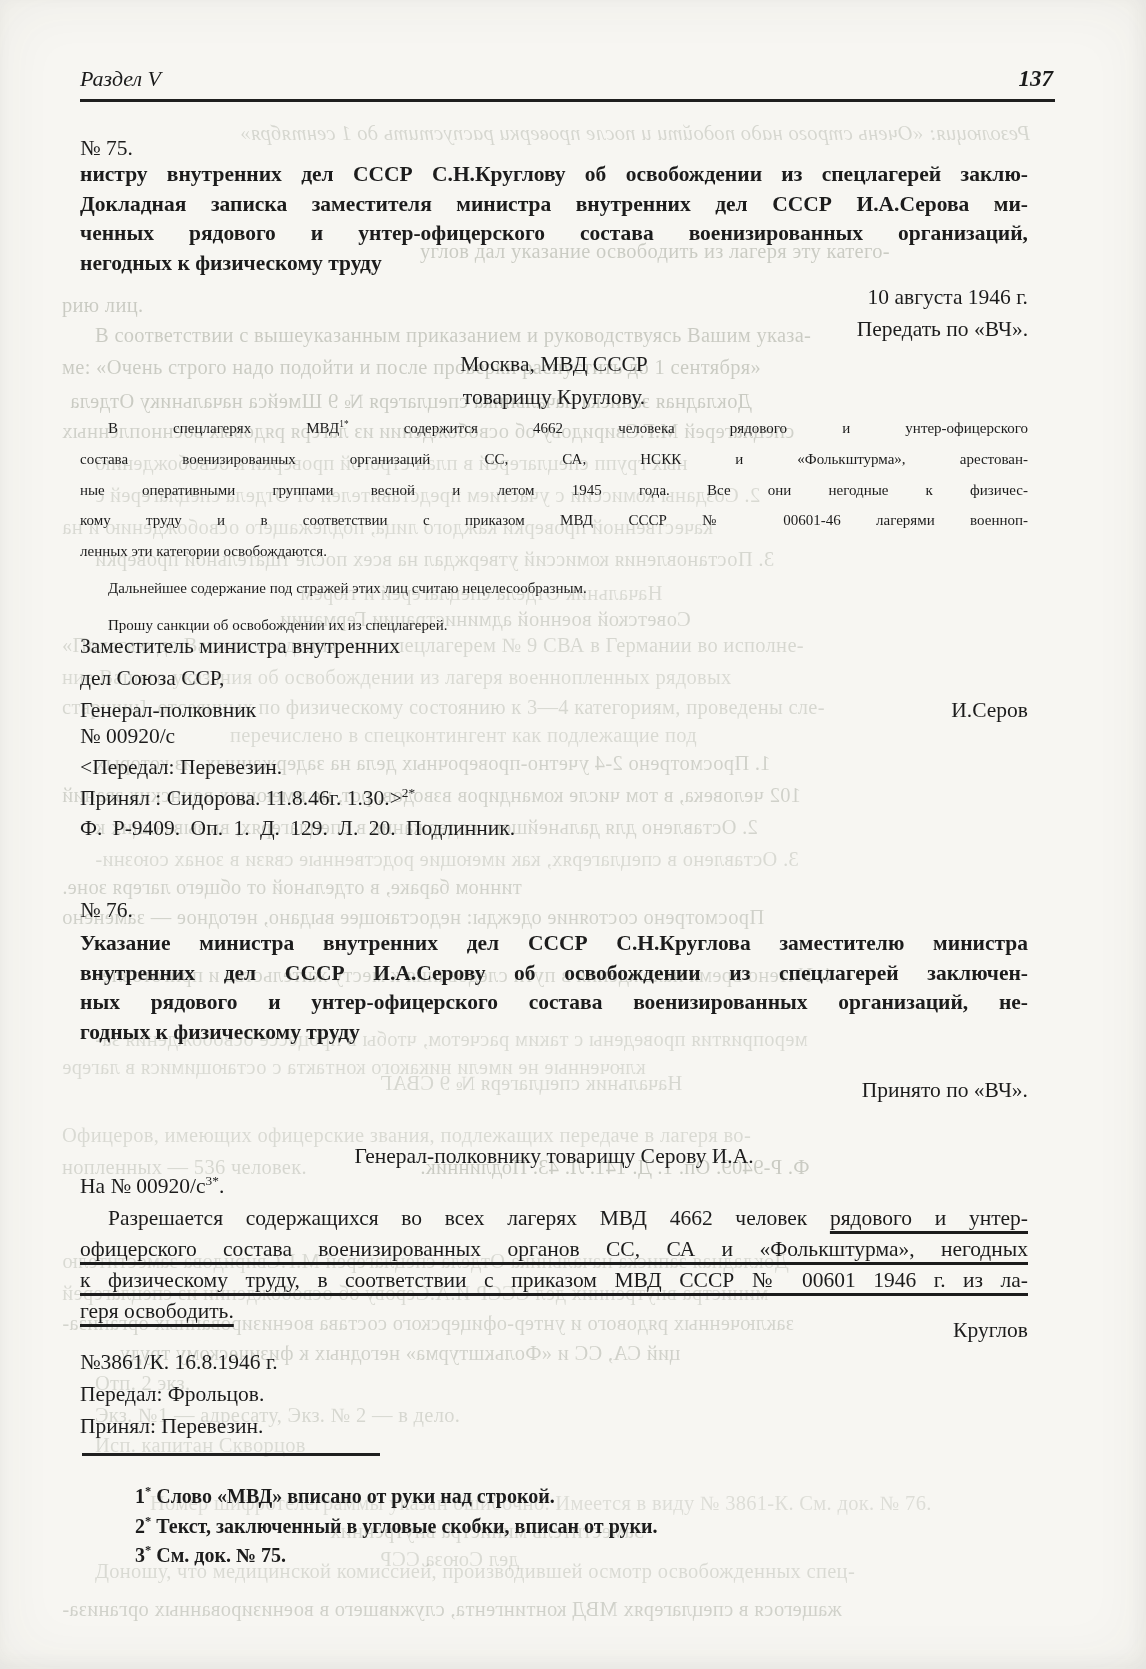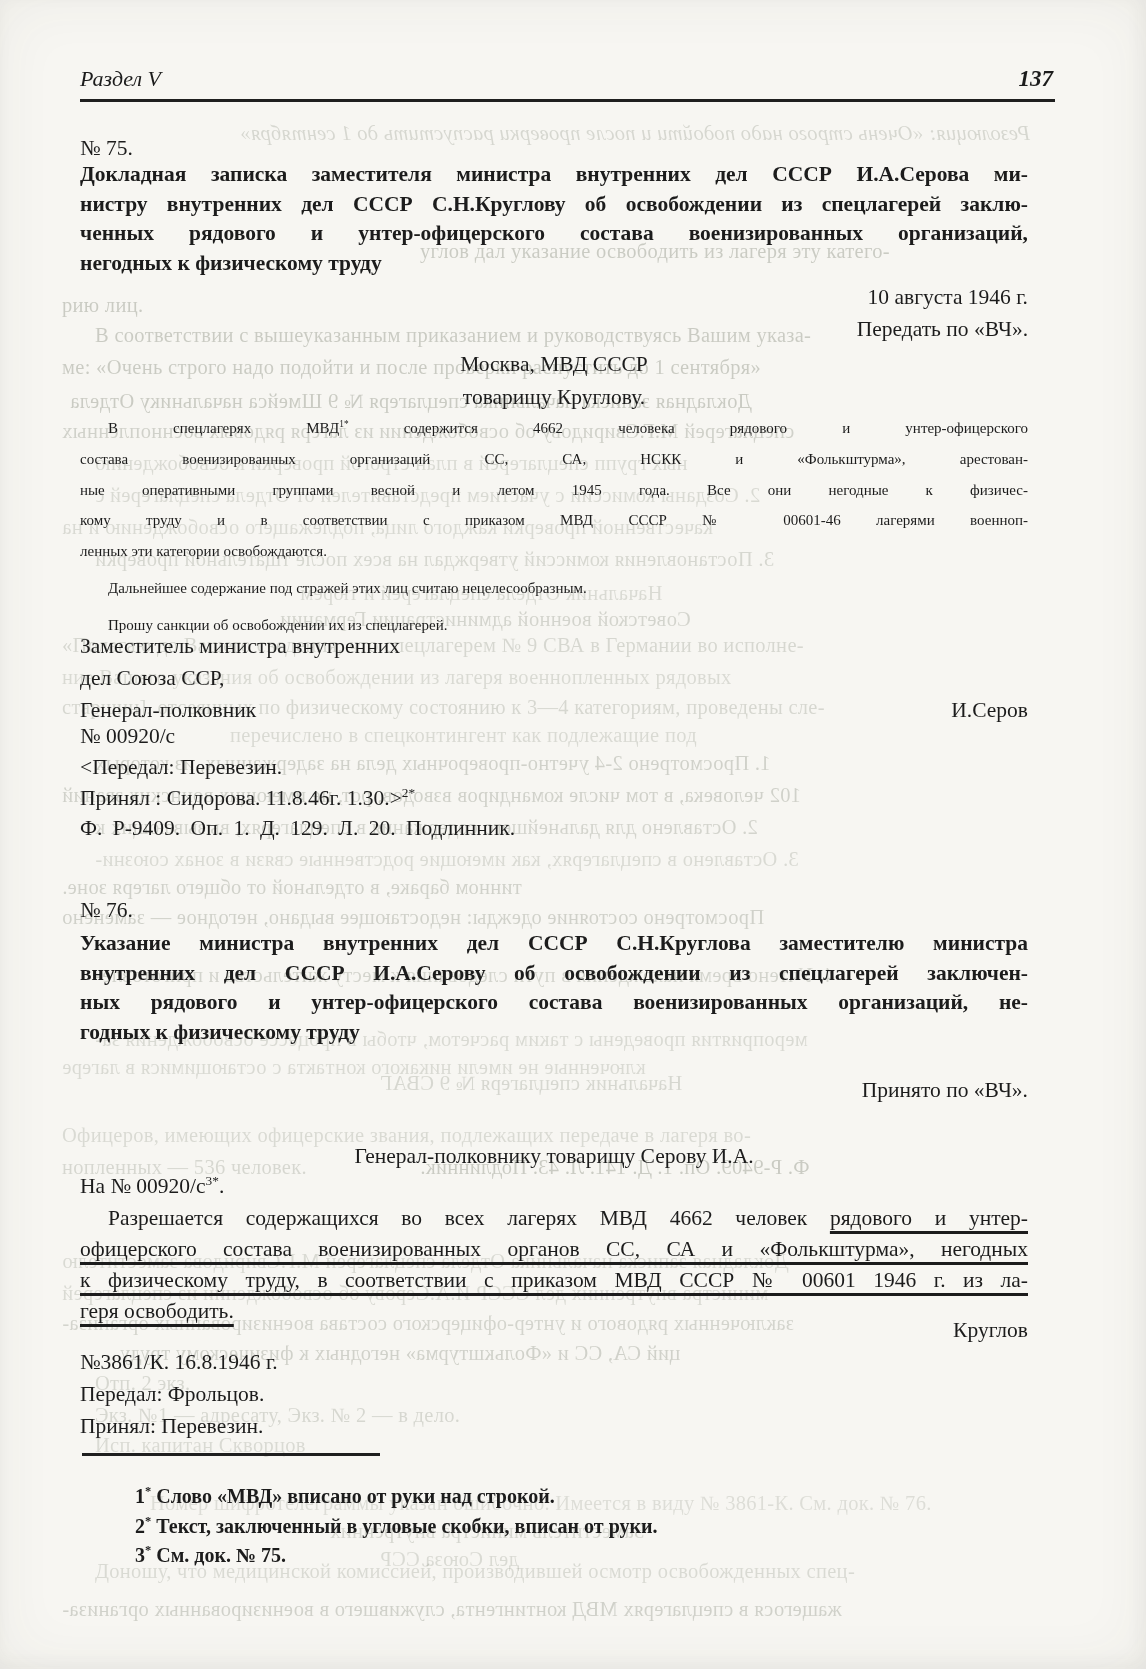--- a/index.html
+++ b/index.html
@@ -120,22 +120,22 @@
   <div class="fg">
 
     <div class="abs running-head">
       <span>Раздел V</span>
       <span class="pn">137</span>
     </div>
 
     <div class="abs doc-num" id="b-num75">№ 75.</div>
 
     <div class="abs doc-title" id="b-title75">
+      <div class="jl">нистру внутренних дел СССР С.Н.Круглову об освобождении из спецлагерей заклю-</div>
       <div class="jl">Докладная записка заместителя министра внутренних дел СССР И.А.Серова ми-</div>
-      <div class="jl">нистру внутренних дел СССР С.Н.Круглову об освобождении из спецлагерей заклю-</div>
       <div class="jl">ченных рядового и унтер-офицерского состава военизированных организаций,</div>
       <div>негодных к физическому труду</div>
     </div>
 
     <div class="abs date-block right" id="b-dates75">
       <div>10 августа 1946 г.</div>
       <div>Передать по «ВЧ».</div>
     </div>
 
     <div class="abs addr-block center" id="b-addr75">

